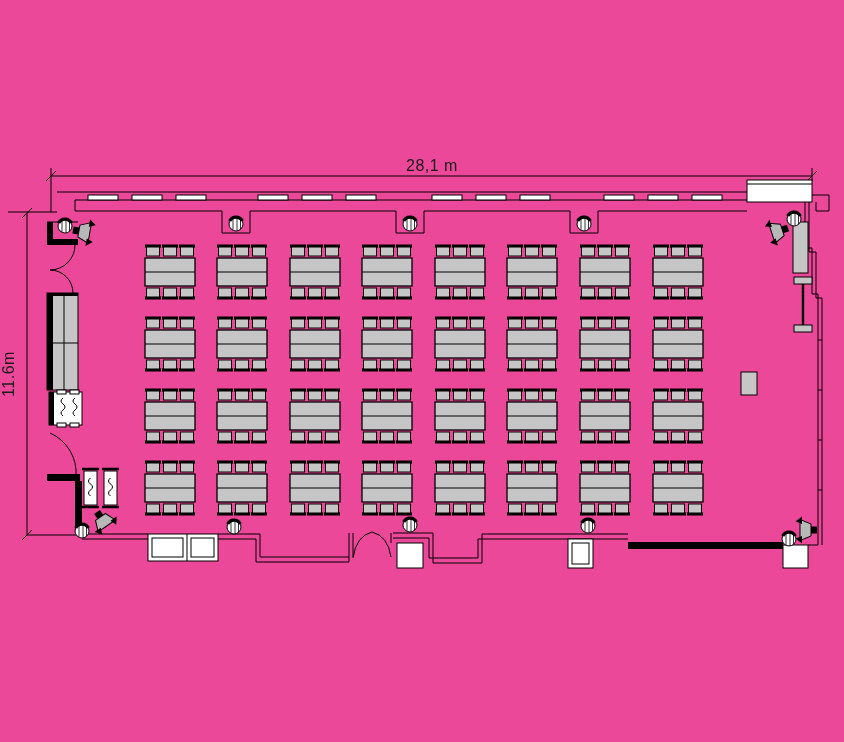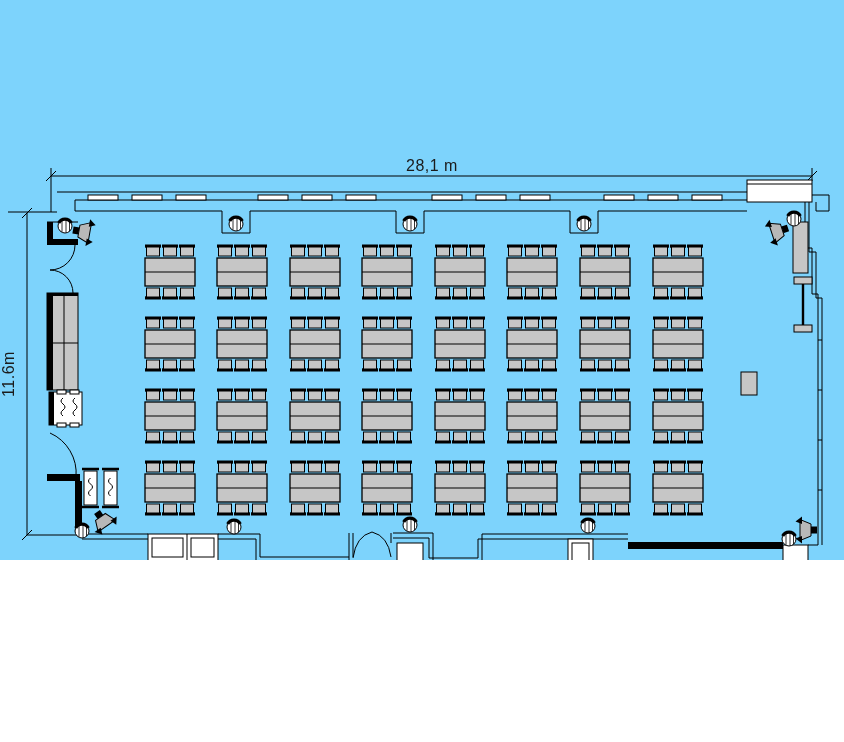--- a/index.html
+++ b/index.html
@@ -1,19 +1,19 @@
 <!DOCTYPE html>
 <html><head>
 <meta charset="utf-8">
 <style>
   html,body{margin:0;padding:0;background:#ffffff;}
   .canvas{
     position:relative;
-    width:844px;height:560px;
-    background:#7dd3fc;
+    width:844px;height:742px;
+    background:#ec4899;
     font-family:"Liberation Sans",sans-serif;
     overflow:hidden;
   }
   svg{display:block;}
   .dim-text{
     font-family:"Liberation Sans",sans-serif;
     font-size:16px;
     letter-spacing:0.5px;
     fill:#1b1b1b;
   }

